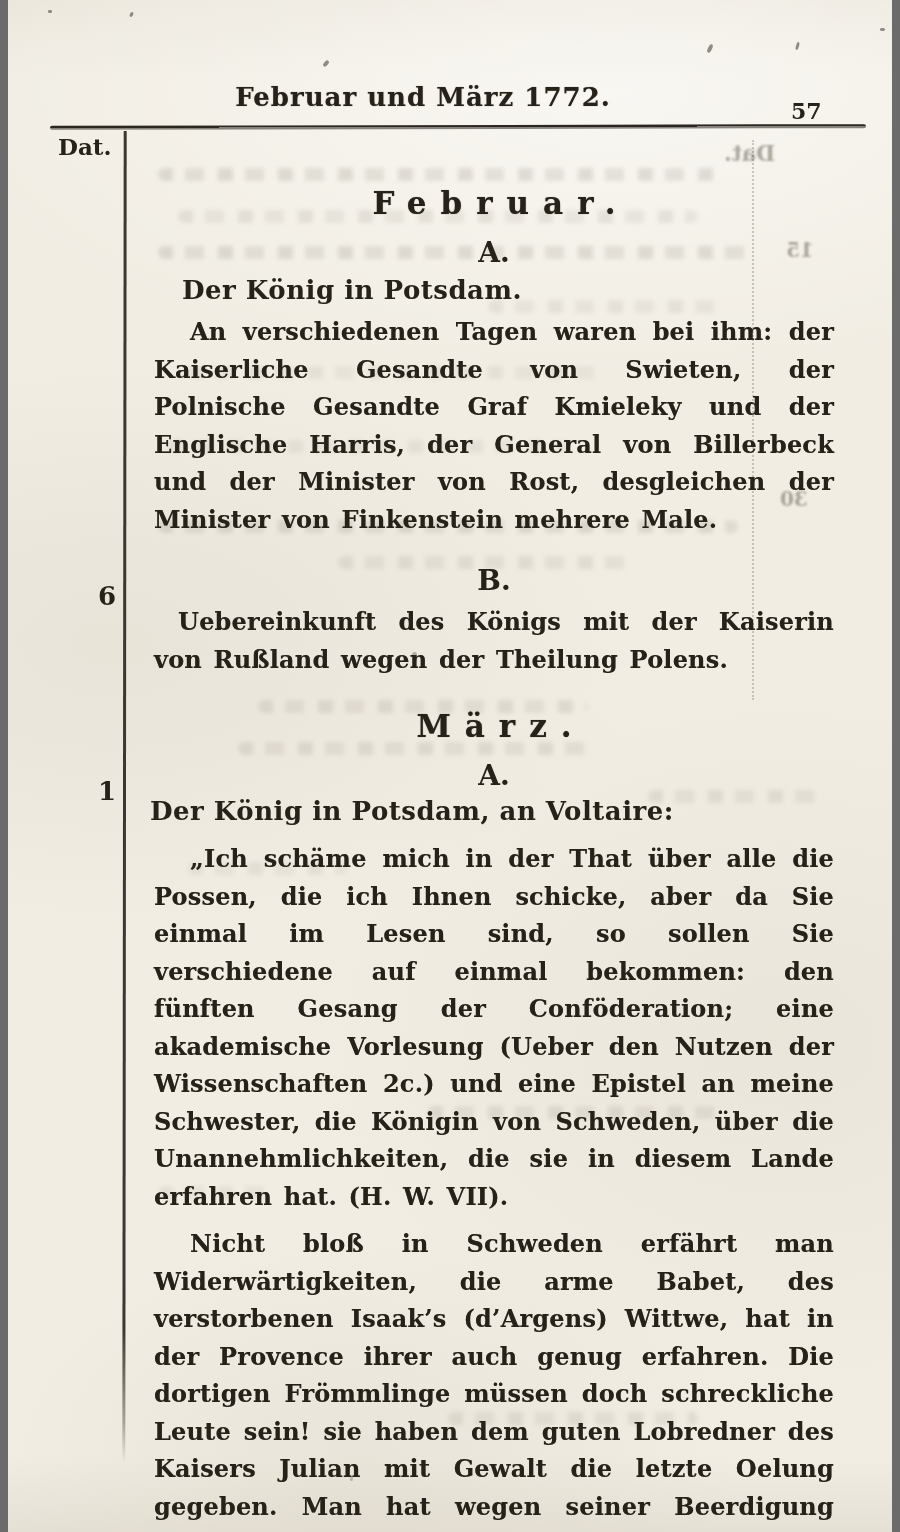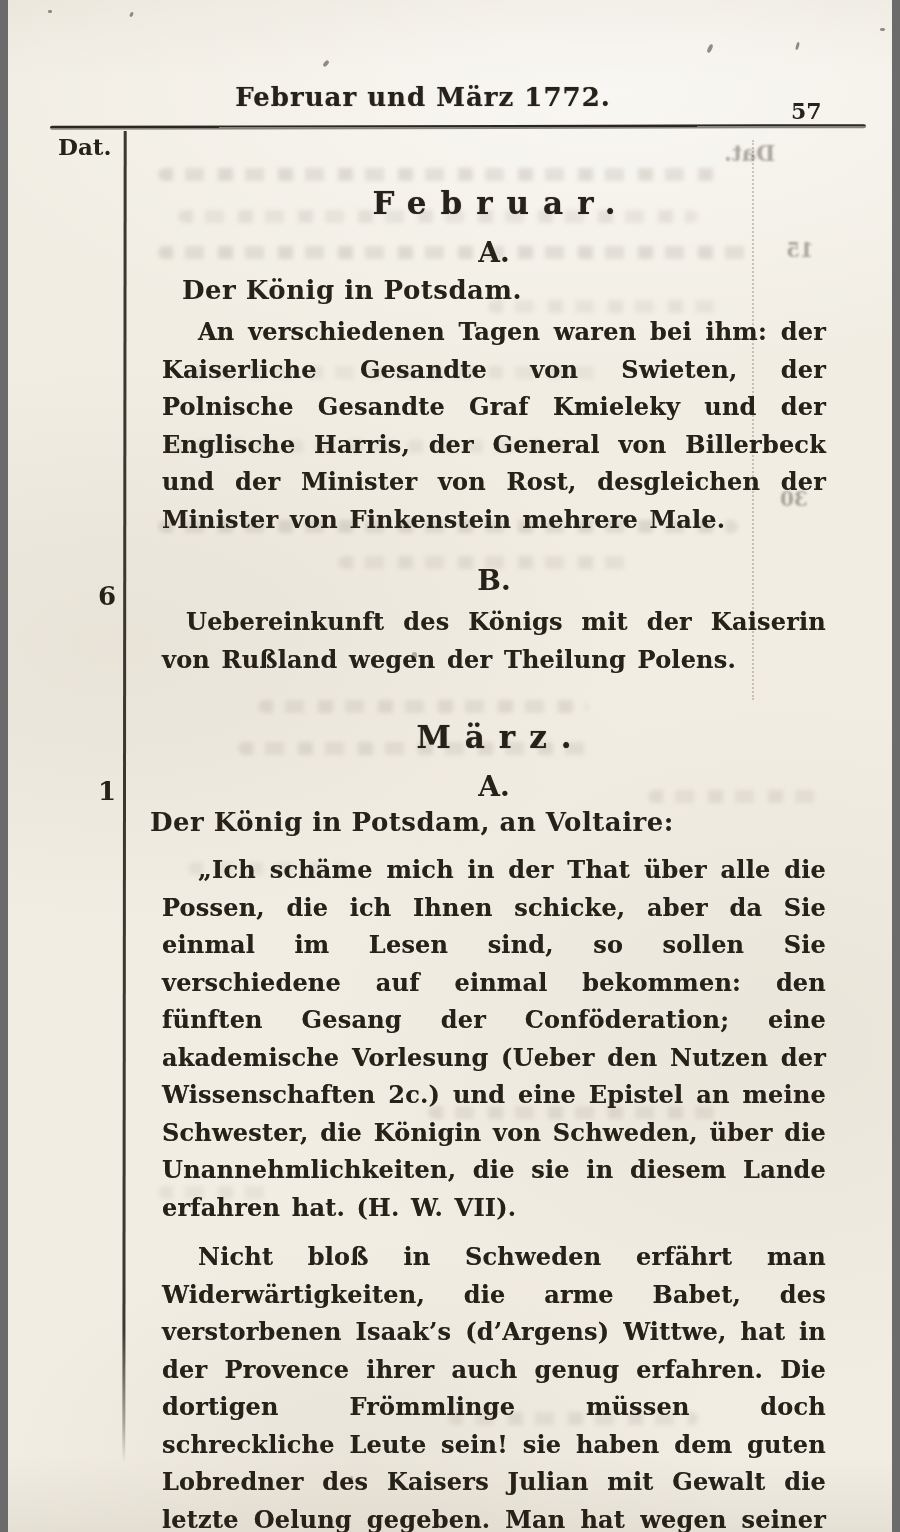--- a/index.html
+++ b/index.html
@@ -52,30 +52,30 @@
   
   .content{
     position:absolute;top:131px;left:142px;width:688px;
   }
   .month-heading{
     text-align:center;font-size:31px;font-weight:700;
     letter-spacing:14px;text-indent:14px;
     text-shadow:0 0 1px rgba(38,34,26,.6);
   }
   .month-heading.februar{margin-top:54px;}
-  .month-heading.maerz{margin-top:41px;}
+  .month-heading.maerz{margin-top:30px;}
   .entry-letter{
     text-align:center;font-size:28px;font-weight:700;margin-top:15px;
   }
   .entry-heading{
     font-size:26px;font-weight:700;margin-top:6px;letter-spacing:.5px;
   }
   .entry-heading.potsdam{padding-left:32px;}
   .para{
-    margin:12px;margin-top:8px;
+    margin:4px;margin-top:8px;
     font-size:24px;line-height:37.5px;font-weight:700;
     text-align:justify;text-indent:36px;
     word-spacing:3px;letter-spacing:.2px;
     text-shadow:0 0 .6px rgba(38,34,26,.45);
   }
   .para.hang2{text-indent:24px;}
   .para.b-entry{margin-top:6px;}
   .para.q1{margin-top:14px;}
   .para.q2{margin-top:10px;}
   

